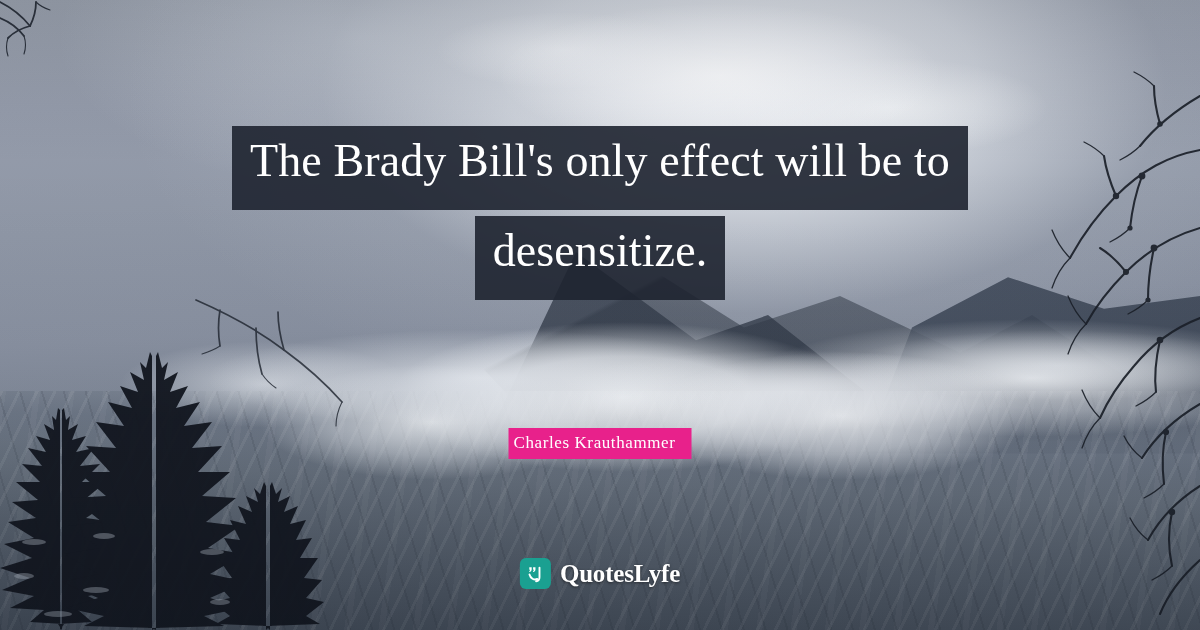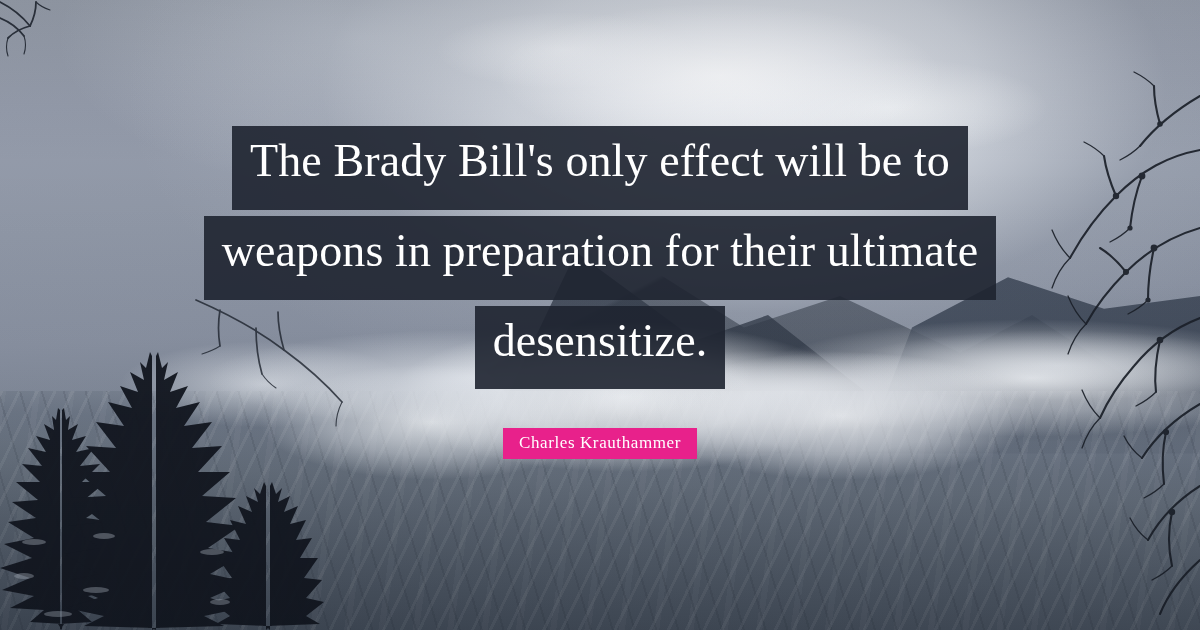--- a/index.html
+++ b/index.html
@@ -143,21 +143,21 @@
     position: absolute;
     left: 50%;
     transform: translateX(-50%);
     top: 428px;
     background: #e8218b;
     color: #ffffff;
     font-family: "Liberation Serif", serif;
     font-size: 17px;
     font-weight: 400;
     letter-spacing: 0.6px;
-    padding: 5px 16px 6px 16px;
+    padding: 5px 16px 6px 5px;
     white-space: nowrap;
     z-index: 6;
   }
 
   
   #brand-logo {
     position: absolute;
     left: 50%;
     transform: translateX(-50%);
     top: 558px;
@@ -318,20 +318,35 @@
         <path d="M262 374 C266 380 270 384 276 388"></path>
         <path d="M220 346 C214 350 208 352 202 354"></path>
       </g>
     </svg>
   </div>
 
   <div class="bg-layer" id="bg-grade"></div>
 
   <div id="quote-block">
     <span class="quote-line">The Brady Bill's only effect will be to</span>
-    <span class="quote-line">weapons in preparation for their ultimate</span>
     <span class="quote-line">desensitize.</span>
   </div>
 
   <div id="author-badge">Charles Krauthammer</div>
 
+  <div id="brand-logo">
+    <span id="brand-mark">
+      <svg width="22" height="22" viewBox="0 0 22 22" fill="none">
+
+        <g fill="#ffffff">
+          <path d="M4.4 4.2 h2.4 v2.0 c0 1.5 -0.8 2.5 -2.2 2.9 l-0.4 -0.9 c0.7 -0.3 1.1 -0.8 1.1 -1.4 h-0.9 z"></path>
+          <path d="M8.2 4.2 h2.4 v2.0 c0 1.5 -0.8 2.5 -2.2 2.9 l-0.4 -0.9 c0.7 -0.3 1.1 -0.8 1.1 -1.4 h-0.9 z"></path>
+        </g>
+
+        <path d="M4.6 11.4 C5.6 15.4 9.0 17.4 12.4 16.0" stroke="#ffffff" stroke-width="1.9" stroke-linecap="round" fill="none"></path>
+
+        <path d="M14.6 4.6 L14.6 14.2 C14.6 16.6 13.2 18.0 11.2 18.2" stroke="#ffffff" stroke-width="1.9" stroke-linecap="round" fill="none"></path>
+      </svg>
+    </span>
+    <span id="brand-wordmark">QuotesLyfe</span>
+  </div>
 
 </div>
 
 </body></html>

